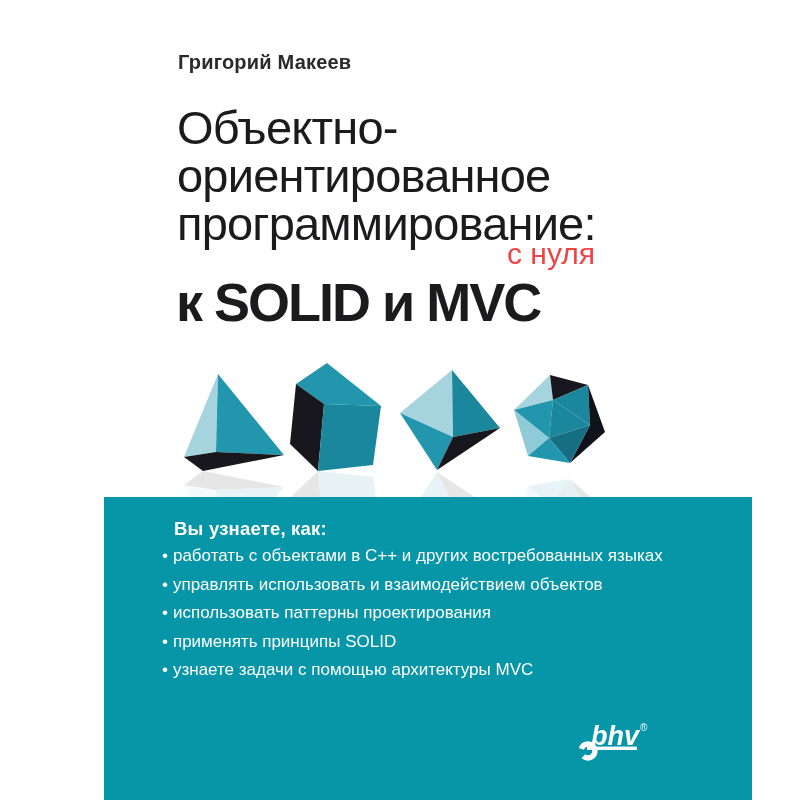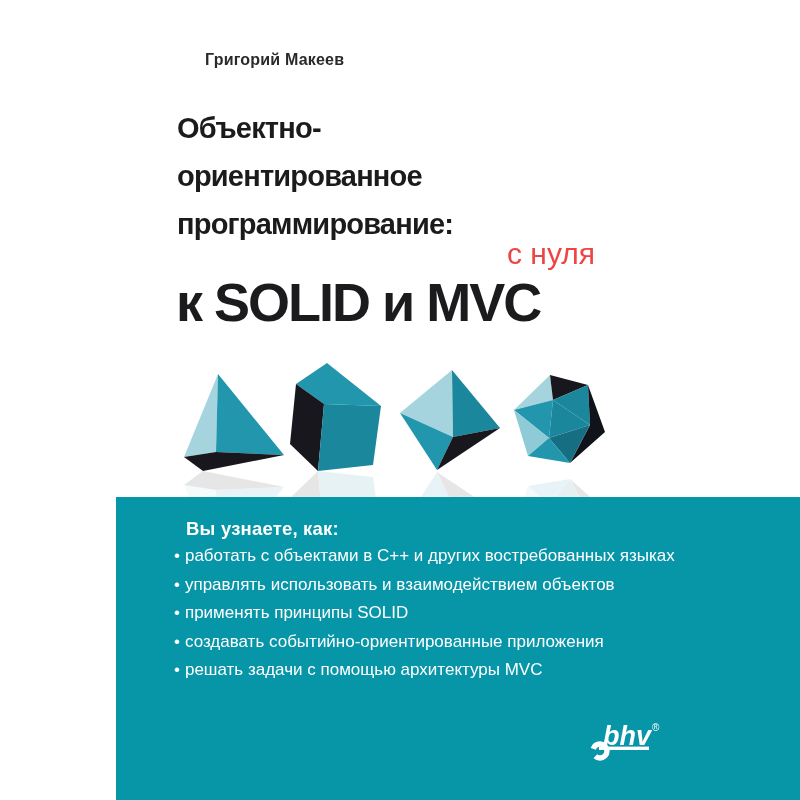--- a/index.html
+++ b/index.html
@@ -6,28 +6,27 @@
   body {
     width:800px; height:800px;
     background:#ffffff;
     font-family:"Liberation Sans", sans-serif;
     position:relative; overflow:hidden;
   }
   .abs { position:absolute; }
 
   .author {
     left:178px; top:51px;
-    font-size:16px; font-weight:700; color:#2a2a2c;
+    font-size:20px; font-weight:700; color:#2a2a2c;
     letter-spacing:0.2px;
-    margin-left:27px;
   }
 
   .title {
     left:177px; top:104px; width:480px;
-    font-size:29px; line-height:48px; font-weight:700;
+    font-size:47px; line-height:48px; font-weight:400;
     color:var(--title-text, #1b1b1d);
     letter-spacing:-0.8px;
   }
   .title div { white-space:nowrap; }
 
   .subtitle-small {
     left:192px; top:237px; width:403px;
     text-align:right;
     font-size:30px; font-weight:400; color:#ef4444;
   }
@@ -35,24 +34,23 @@
   .subtitle-large {
     left:176px; top:271px; width:480px;
     font-size:54px; font-weight:700; letter-spacing:-2px;
     color:var(--title-text, #1b1b1d);
     white-space:nowrap;
   }
 
   .solids { left:150px; top:352px; }
 
   .info-box {
-    left:116px; top:497px; width:648px; height:303px;
+    left:104px; top:497px; width:648px; height:303px;
     background:var(--box-bg, #0795a8);
     color:var(--box-text, #ffffff);
-    padding-left:36px;
   }
   .info-box h2 {
     margin:0; position:absolute; left:70px; top:21px;
     font-size:18.5px; font-weight:700; letter-spacing:0.2px;
   }
   .info-list {
     list-style:none; margin:0; padding:0;
     position:absolute; left:58px; top:50px; width:490px;
   }
   .info-list li {
@@ -115,27 +113,27 @@
   <h2>Вы узнаете, как:</h2>
   <ul class="info-list">
 
       <li>
       <span class="dot">•</span><span>работать с объектами в C++ и других востребованных языках</span>
     </li>
       <li>
       <span class="dot">•</span><span>управлять использовать и взаимодействием объектов</span>
     </li>
       <li>
+      <span class="dot">•</span><span>использовать паттерны проектирования</span>
+    </li>
+      <li>
       <span class="dot">•</span><span>применять принципы SOLID</span>
     </li>
       <li>
-      <span class="dot">•</span><span>создавать событийно-ориентированные приложения</span>
-    </li>
-      <li>
-      <span class="dot">•</span><span>решать задачи с помощью архитектуры MVC</span>
+      <span class="dot">•</span><span>узнаете задачи с помощью архитектуры MVC</span>
     </li>
     </ul>
 
   <div class="abs publisher-logo" style="left:470px; top:219px;">
     <svg width="80" height="50" viewBox="0 0 80 50" xmlns="http://www.w3.org/2000/svg">
       <circle cx="14" cy="35" r="7" fill="none" stroke="#ffffff" stroke-width="5.4" stroke-dasharray="36 8" stroke-dashoffset="-24"></circle>
       <rect x="13" y="30.6" width="50" height="3.4" fill="#ffffff"></rect>
       <text x="17" y="29" font-family="Liberation Sans, sans-serif" font-style="italic" font-weight="bold" font-size="27" fill="#ffffff">bhv</text>
       <text x="66" y="15" font-family="Liberation Sans, sans-serif" font-size="10" fill="#ffffff">®</text>
     </svg>

